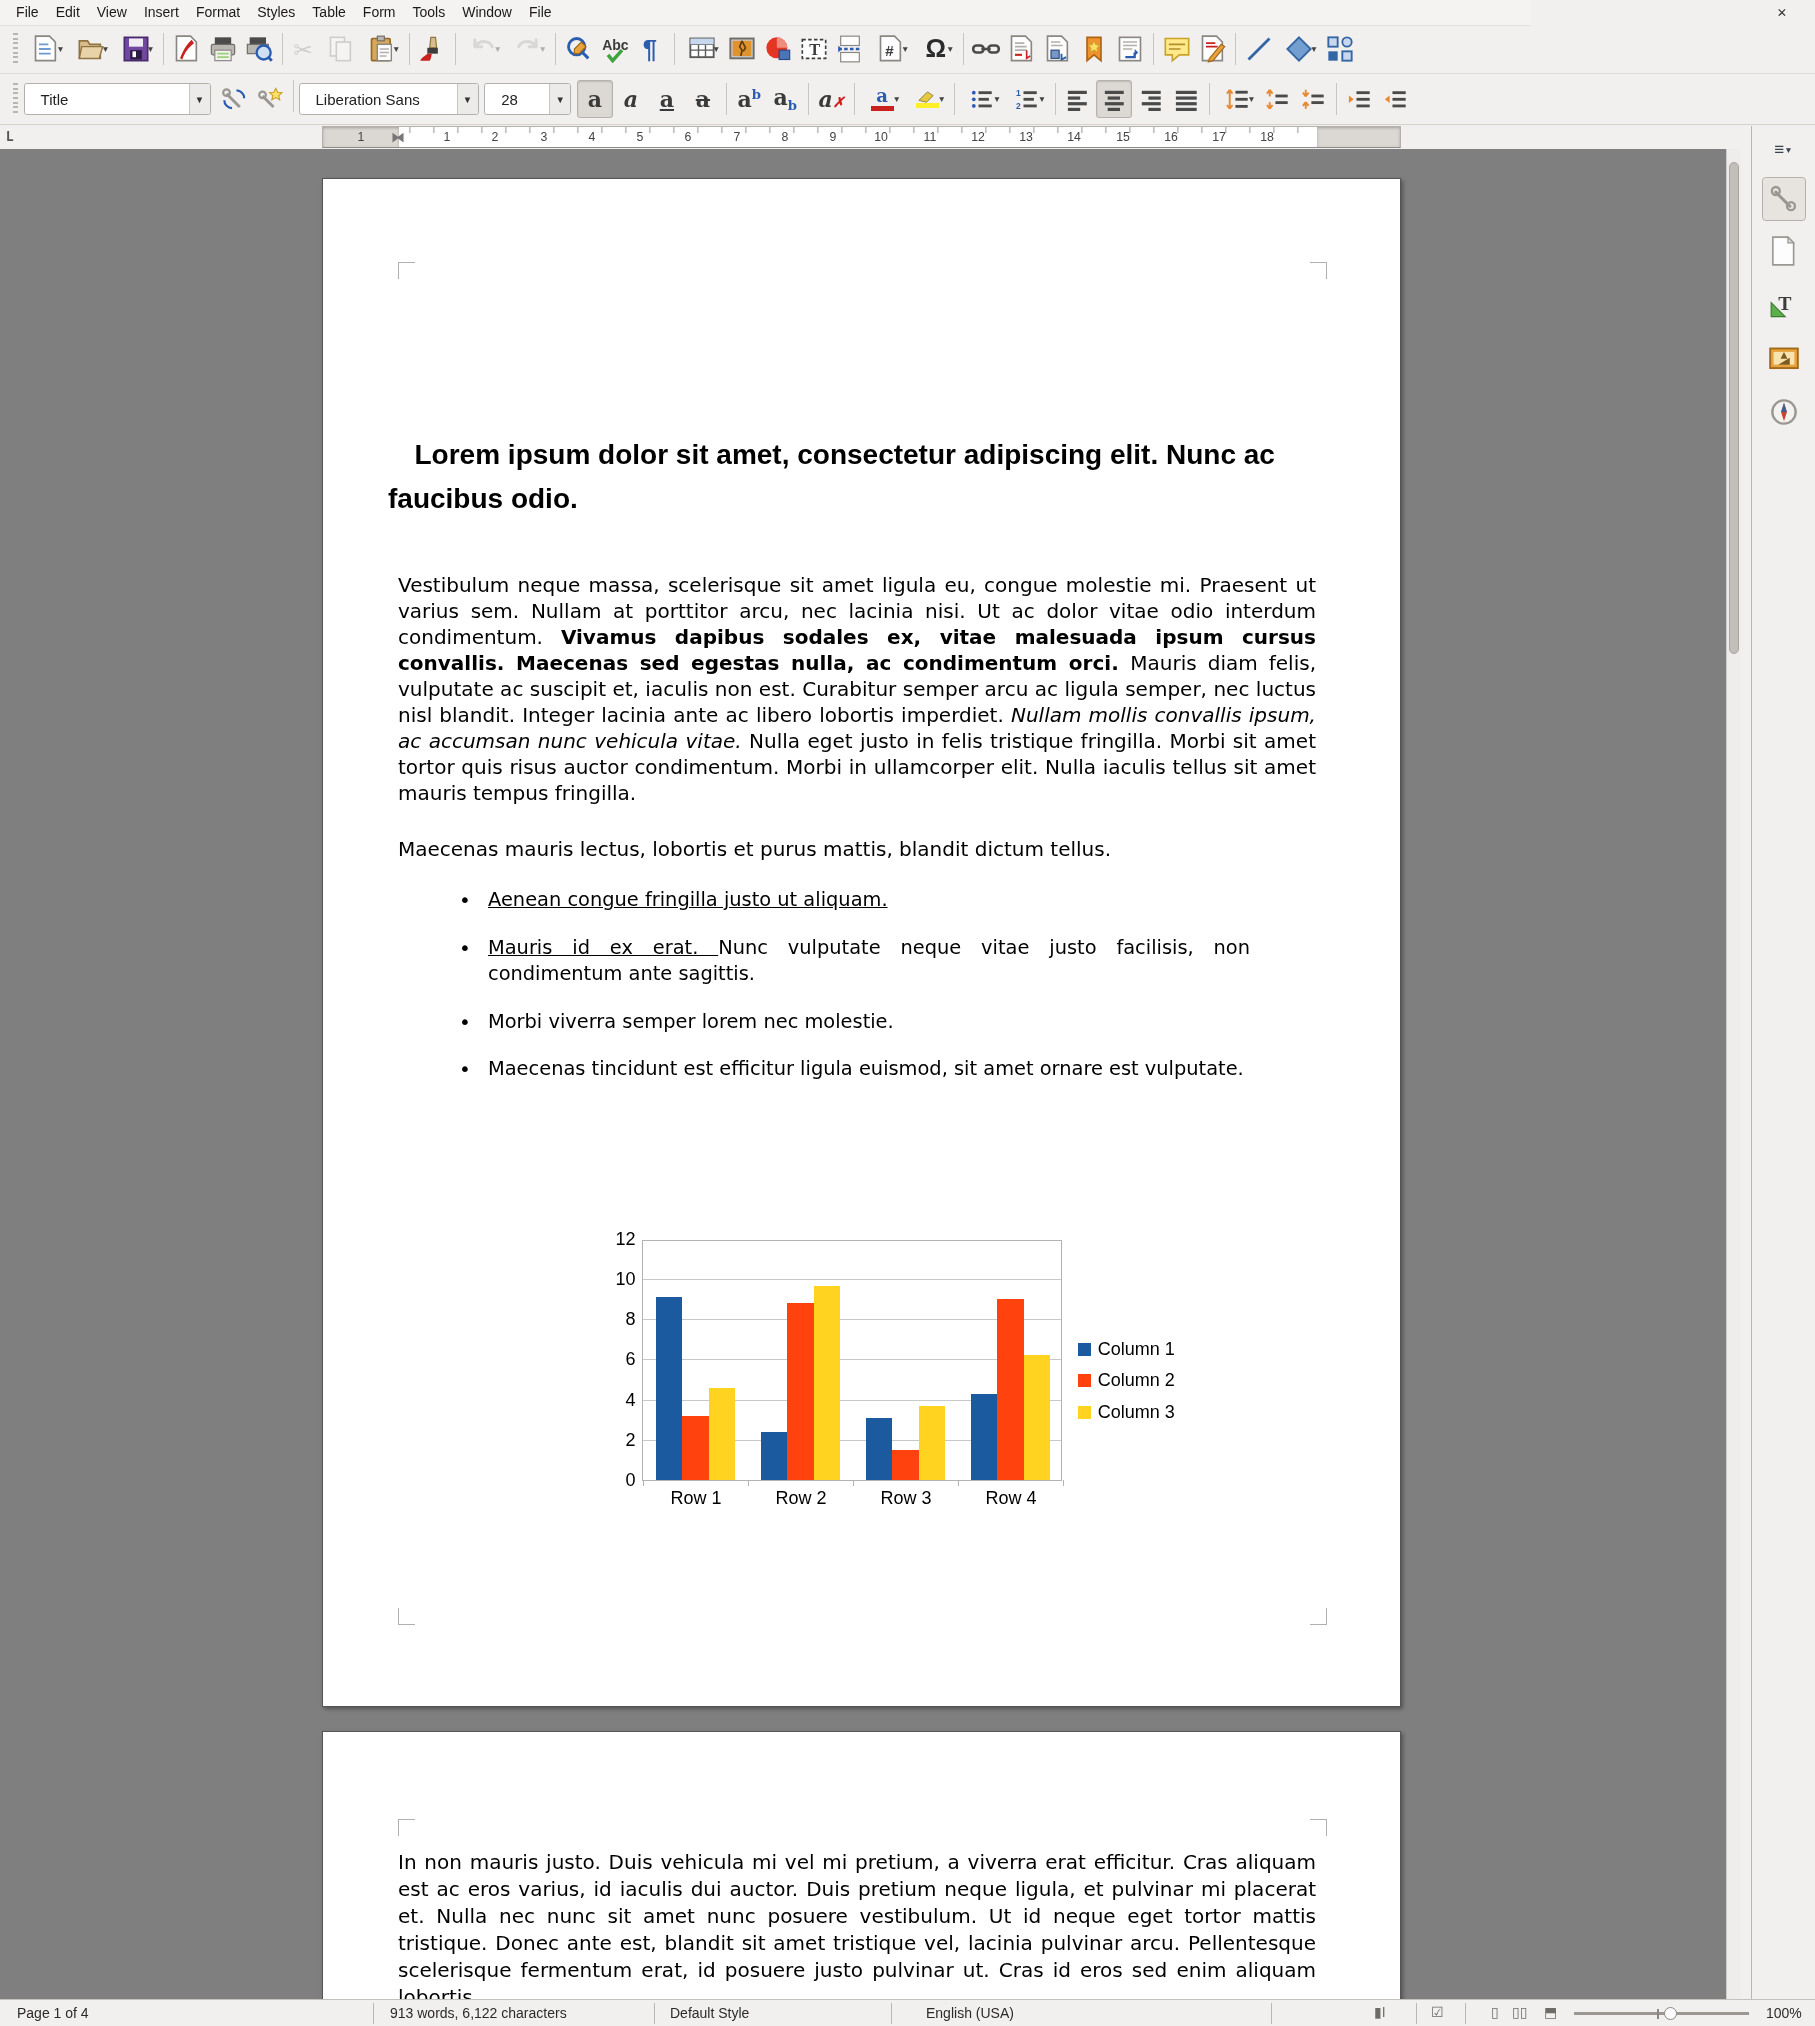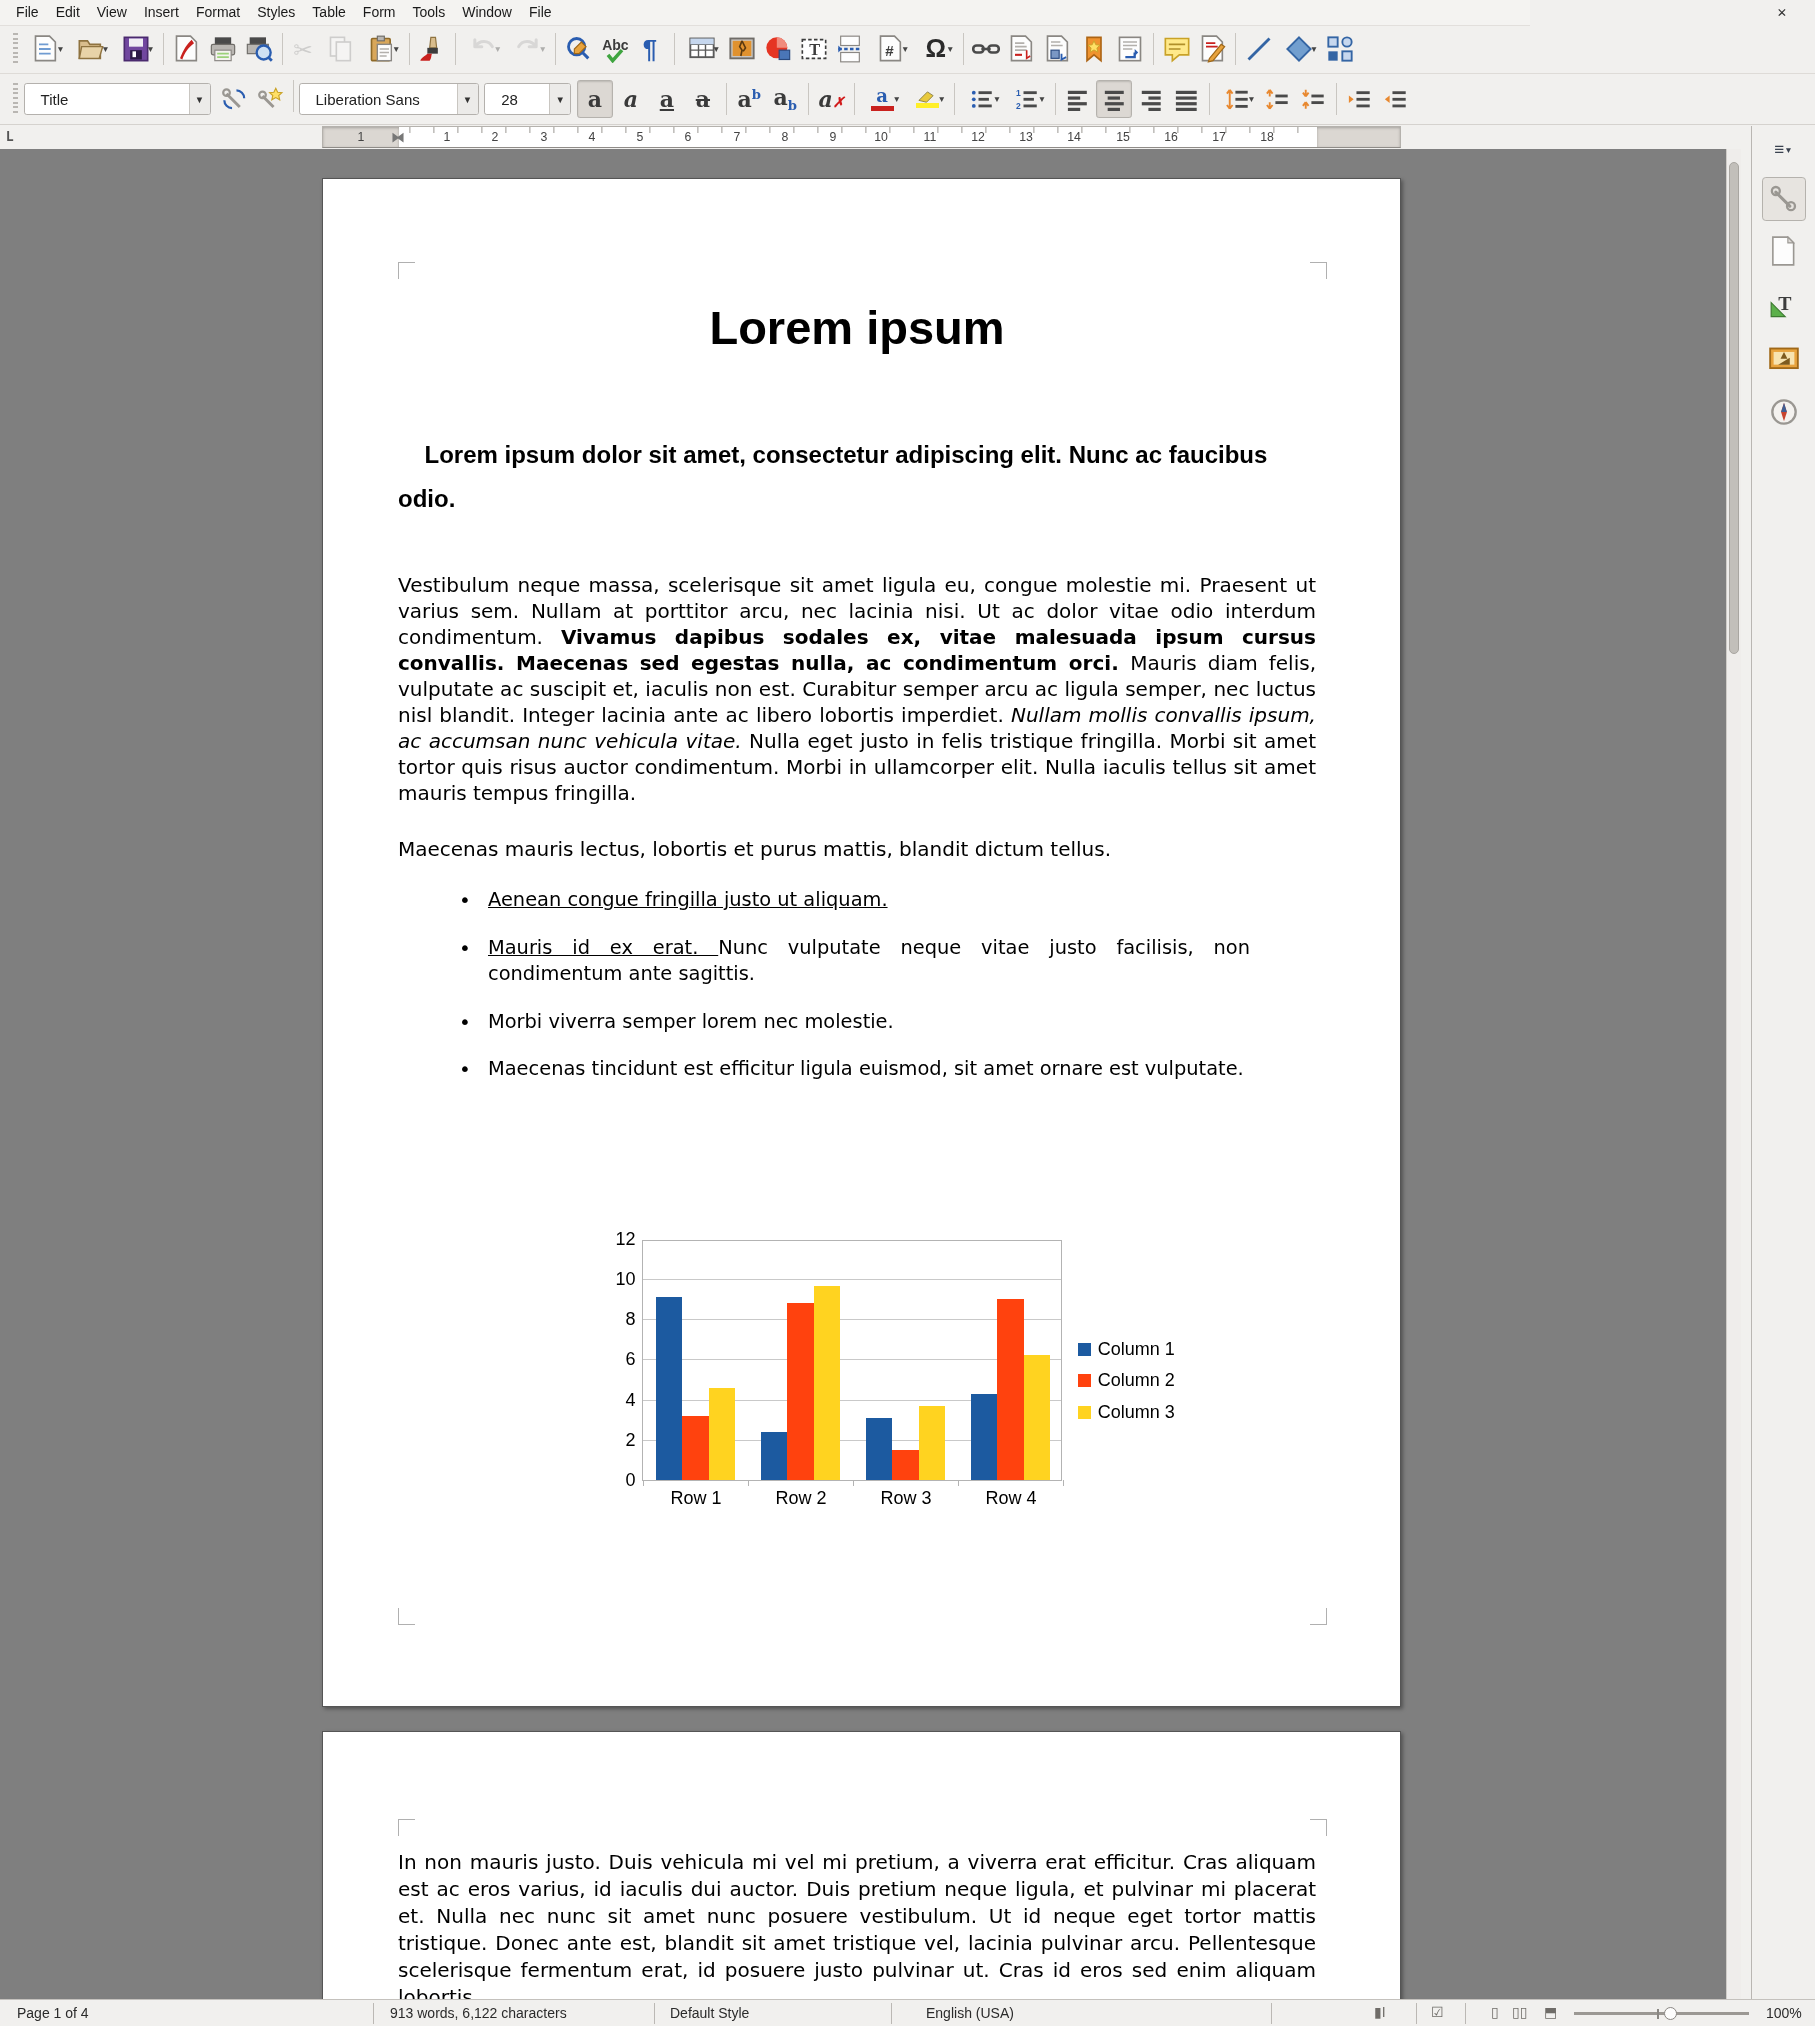--- a/index.html
+++ b/index.html
@@ -57,22 +57,22 @@
   #page2 { top:1582px; height:719px; }
   .cmark { position:absolute; width:17px; height:17px; border:0 solid #b0b0b0; }
   .cm-tl { border-left-width:0.9px; border-top-width:0.9px; }
   .cm-tr { border-right-width:0.9px; border-top-width:0.9px; }
   .cm-bl { border-left-width:0.9px; border-bottom-width:0.9px; }
   .cm-br { border-right-width:0.9px; border-bottom-width:0.9px; }
 
   .doc-text { font-family:"DejaVu Sans", sans-serif; color:#000; }
   #doc-title { position:absolute; left:75px; top:121px; width:918px; text-align:center;
                font-family:"Liberation Sans", sans-serif; font-weight:bold; font-size:47px; }
-  #doc-heading { position:absolute; left:75px; top:254px; width:927px; text-indent:26.5px;
-                 font-family:"Liberation Sans", sans-serif; font-weight:bold; font-size:24px; line-height:44px; }
+  #doc-heading { position:absolute; left:65px; top:254px; width:927px; text-indent:26.5px;
+                 font-family:"Liberation Sans", sans-serif; font-weight:bold; font-size:28px; line-height:44px; }
   #para1 { position:absolute; left:75px; top:393px; width:918px; font-size:20px; line-height:26px; text-align:justify; }
   #para2 { position:absolute; left:75px; top:657px; width:918px; font-size:20px; line-height:26.5px; }
   #bullets { position:absolute; left:75px; top:708px; width:852px; list-style:none; }
   #bullets li { position:relative; padding-left:90px; font-size:19.4px; line-height:26.5px; margin-bottom:21px; text-align:justify; }
   #bullets li::before { content:"•"; position:absolute; left:61px; top:0; font-size:20px; }
   .seg-bold { font-weight:bold; }
   .seg-italic { font-style:italic; }
   .seg-underline { text-decoration:underline; }
   #page2-para { position:absolute; left:75px; top:117px; width:918px; font-size:20px; line-height:27px; text-align:justify; }
 
@@ -569,21 +569,20 @@
   </div>
 
   <div id="docarea">
 
     <div class="page" id="page1">
       <div class="cmark cm-tl" style="left:75px;top:83px"></div>
       <div class="cmark cm-tr" style="left:987px;top:83px"></div>
       <div class="cmark cm-bl" style="left:75px;top:1429px"></div>
       <div class="cmark cm-br" style="left:987px;top:1429px"></div>
 
-      <div id="doc-title" class="doc-text" style="font-family:'Liberation Sans',sans-serif">Lorem ipsum</div>
       <div id="doc-heading">Lorem ipsum dolor sit amet, consectetur adipiscing elit. Nunc ac faucibus odio.</div>
       <div id="para1" class="doc-text"><span>Vestibulum neque massa, scelerisque sit amet ligula eu, congue molestie mi. Praesent ut varius sem. Nullam at porttitor arcu, nec lacinia nisi. Ut ac dolor vitae odio interdum condimentum. </span><span class="seg-bold">Vivamus dapibus sodales ex, vitae malesuada ipsum cursus convallis. Maecenas sed egestas nulla, ac condimentum orci. </span><span>Mauris diam felis, vulputate ac suscipit et, iaculis non est. Curabitur semper arcu ac ligula semper, nec luctus nisl blandit. Integer lacinia ante ac libero lobortis imperdiet. </span><span class="seg-italic">Nullam mollis convallis ipsum, ac accumsan nunc vehicula vitae. </span><span>Nulla eget justo in felis tristique fringilla. Morbi sit amet tortor quis risus auctor condimentum. Morbi in ullamcorper elit. Nulla iaculis tellus sit amet mauris tempus fringilla.</span></div>
       <div id="para2" class="doc-text">Maecenas mauris lectus, lobortis et purus mattis, blandit dictum tellus.</div>
       <ul id="bullets" class="doc-text">
           <li><span class="seg-underline">Aenean congue fringilla justo ut aliquam. </span></li>
           <li><span class="seg-underline">Mauris id ex erat. </span><span>Nunc vulputate neque vitae justo facilisis, non condimentum ante sagittis.</span></li>
           <li><span>Morbi viverra semper lorem nec molestie.</span></li>
           <li><span>Maecenas tincidunt est efficitur ligula euismod, sit amet ornare est vulputate.</span></li>
         </ul>
 

